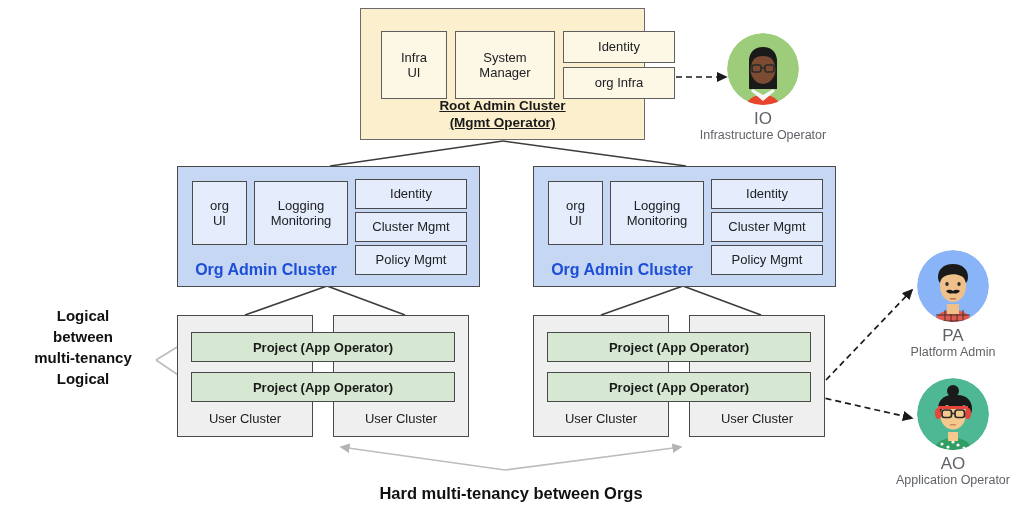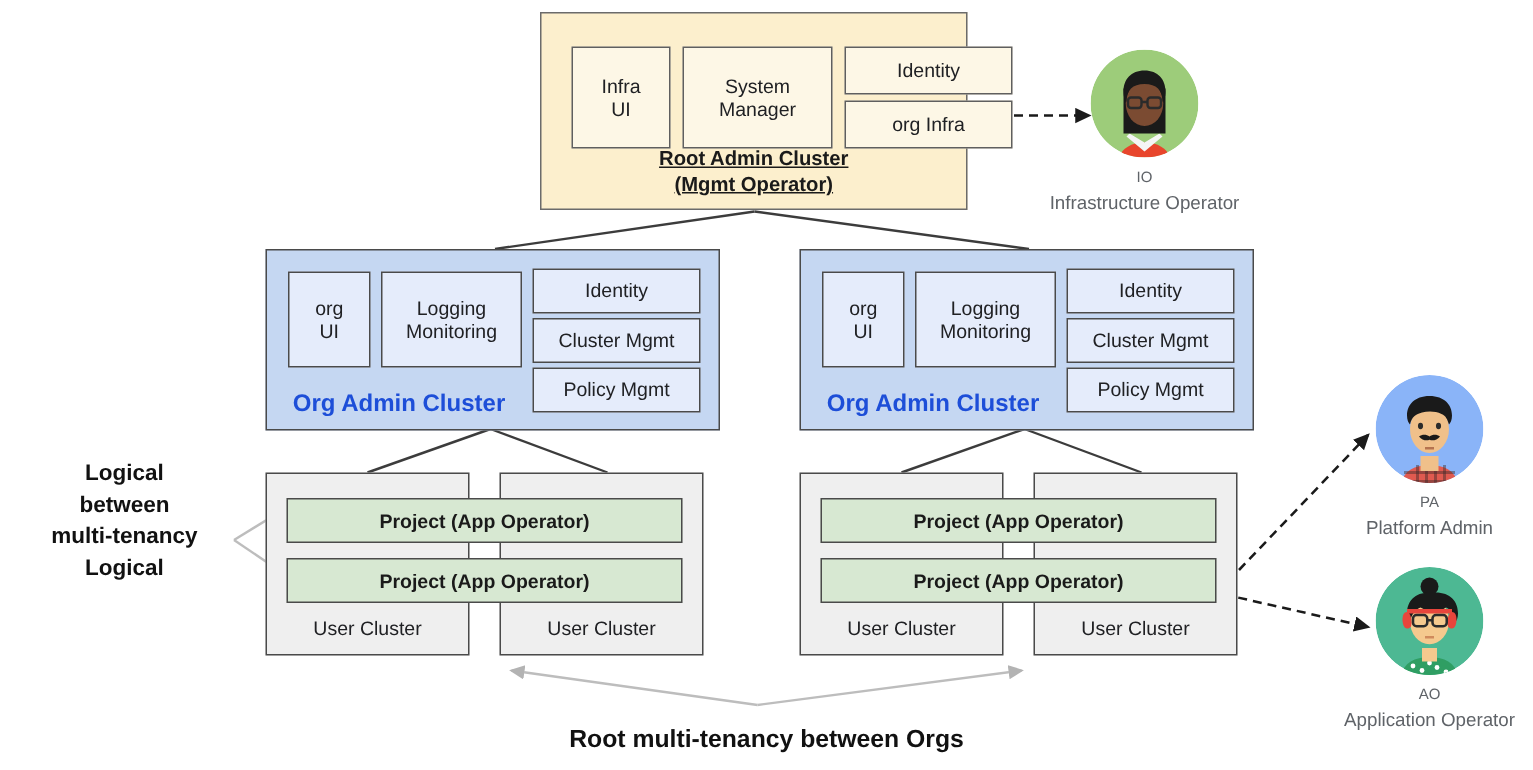--- a/index.html
+++ b/index.html
@@ -89,21 +89,21 @@
   .hard-note{
     position:absolute;left:0;right:0;top:484px;
     font-size:16.5px;font-weight:bold;text-align:center;color:#111;
   }
 
   
   .persona{position:absolute;width:150px;text-align:center;}
   .persona .ring{
     width:72px;height:72px;border-radius:50%;margin:0 auto;position:relative;overflow:hidden;
   }
-  .persona .abbr{font-size:10px;color:#5f6368;margin-top:5px;line-height:17px;}
+  .persona .abbr{font-size:17px;color:#5f6368;margin-top:5px;line-height:17px;}
   .persona .role{font-size:12.5px;color:#5f6368;line-height:16px;}
   .p-io{left:688px;top:33px;}
   .p-pa{left:878px;top:250px;}
   .p-ao{left:878px;top:378px;}
 </style>
 </head>
 <body>
 
 <div id="stage">
 
@@ -219,21 +219,21 @@
     <div class="project proj-1">Project (App Operator)</div>
     <div class="project proj-2">Project  (App Operator)</div>
   </div>
 
   <div class="logical-note">
     <div>Logical</div>
     <div>between</div>
     <div>multi-tenancy</div>
     <div>Logical</div>
   </div>
-  <div class="hard-note">Root multi-tenancy between Orgs</div>
+  <div class="hard-note">Hard multi-tenancy between Orgs</div>
 
   <div class="persona p-io">
     <div class="ring">
       <svg viewBox="0 0 72 72" width="72" height="72">
         <circle cx="36" cy="36" r="36" fill="#9dcc7a"></circle>
         <path d="M36 62c-9 0-15 4-17 10h34c-2-6-8-10-17-10z" fill="#e8452c"></path>
         <path d="M24 58 L36 68 L48 58 L46 56 L36 62 L26 56 Z" fill="#f5f5f5"></path>
         <path d="M22 26v30h28V26z" fill="#1a1a1a"></path>
         <ellipse cx="36" cy="36" rx="12.5" ry="15" fill="#7b4b32"></ellipse>
         <path d="M36 14c-9 0-14 6-14 14 0 4 1 6 2 7 0-8 4-12 12-12s12 4 12 12c1-1 2-3 2-7 0-8-5-14-14-14z" fill="#1a1a1a"></path>

